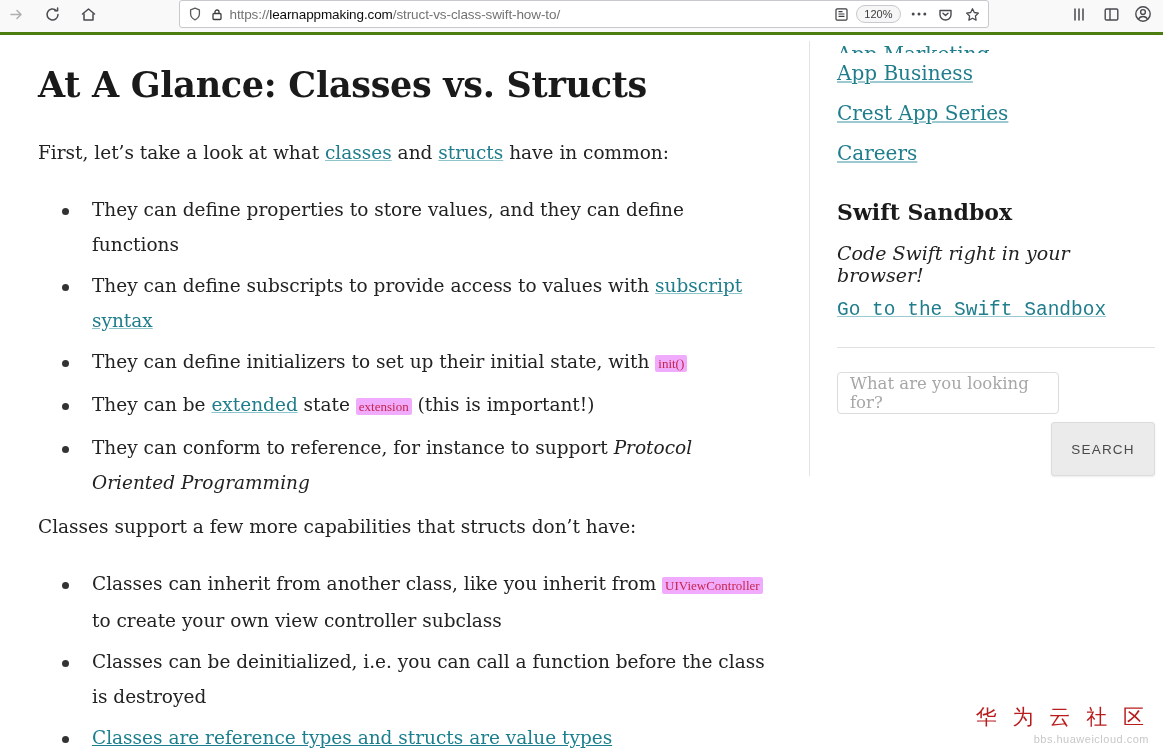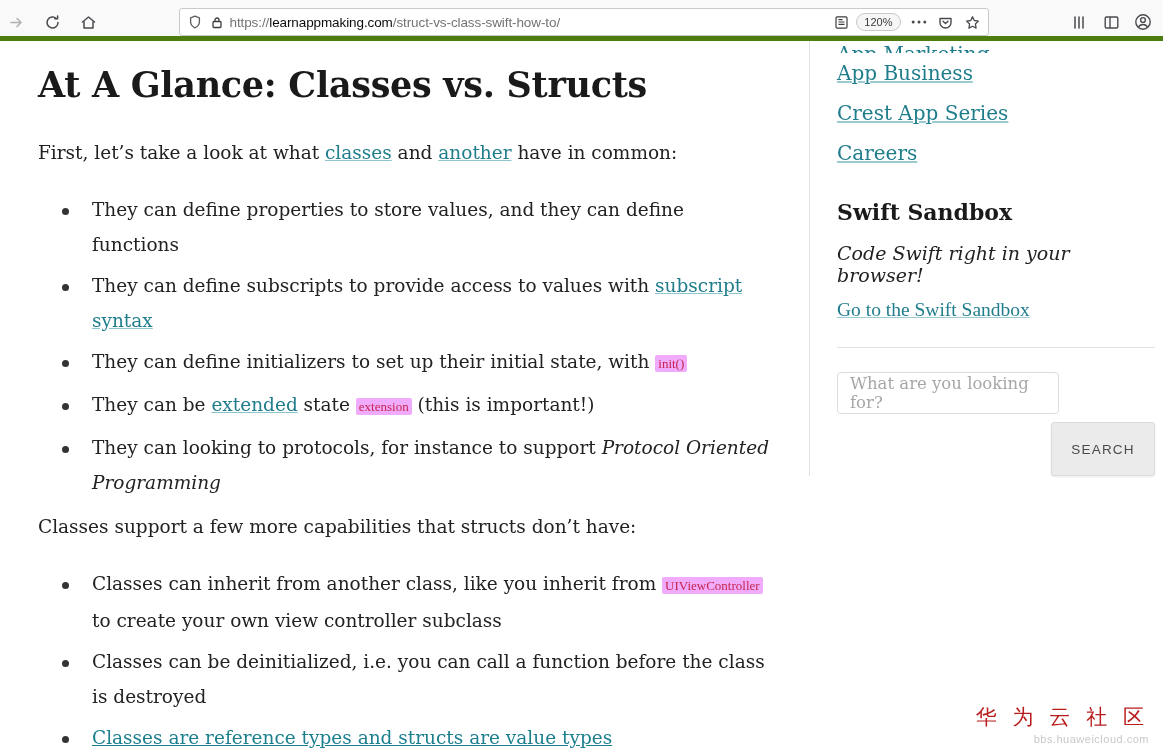--- a/index.html
+++ b/index.html
@@ -7,24 +7,24 @@
     margin: 0; padding: 0;
     width: 1163px; height: 753px;
     overflow: hidden;
     background: #ffffff;
     font-family: "Liberation Sans", sans-serif;
   }
 
   
   .chrome {
     position: absolute; top: 0; left: 0;
-    width: 1163px; height: 41px;
+    width: 1163px; height: 35px;
     background: #f9f9fa;
-    border-bottom: 5px solid #4d7c0f;
-    display: flex; align-items: flex-end;
+    border-bottom: 3px solid #4d7c0f;
+    display: flex; align-items: flex-start;
   }
   .nav-btns {
     display: flex; align-items: center;
     gap: 8px; padding-left: 2px;
   }
   .chrome-icon {
     width: 28px; height: 28px;
     display: flex; align-items: center; justify-content: center;
     color: #4a4a4f;
     border-radius: 3px;
@@ -187,21 +187,21 @@
   p.side-italic {
     font-family: "DejaVu Serif", serif;
     font-style: italic;
     font-size: 19px;
     color: #222;
     margin: 17px 0 0 0;
   }
   a.side-cta {
     display: inline-block;
     margin-top: 13px;
-    font-family: Liberation Serif, serif;
+    font-family: Liberation Mono, monospace;
     font-size: 19.5px;
     color: #1f7d8c;
     text-decoration: underline;
     text-decoration-color: #9dc9d0;
   }
   .side-divider {
     margin-top: 26px;
     border-top: 1px solid #e1e1e1;
     width: 318px;
   }
@@ -336,28 +336,28 @@
       </svg>
     </div>
   </div>
 </div>
 
 <div class="page">
 
   <div class="article">
     <h1 class="title">At A Glance: Classes vs. Structs</h1>
 
-    <p class="body"><span>First, let’s take a look at what </span><a class="link" href="#">classes</a><span> and </span><a class="link" href="#">another</a><span> have in common:</span></p>
+    <p class="body"><span>First, let’s take a look at what </span><a class="link" href="#">classes</a><span> and </span><a class="link" href="#">structs</a><span> have in common:</span></p>
 
     <ul class="bullets">
       <li><span>They can define properties to store values, and they can define functions</span></li>
       <li><span>They can define subscripts to provide access to values with </span><a class="link" href="#">subscript syntax</a></li>
       <li><span>They can define initializers to set up their initial state, with </span><code class="inline">init()</code></li>
       <li><span>They can be </span><a class="link" href="#">extended</a><span> state </span><code class="inline">extension</code><span> (this is important!)</span></li>
-      <li><span>They can looking to protocols, for instance to support </span><em>Protocol Oriented Programming</em></li>
+      <li><span>They can conform to reference, for instance to support </span><em>Protocol Oriented Programming</em></li>
     </ul>
   </div>
 
   <div class="article-lower">
     <p class="body">Classes support a few more capabilities that structs don’t have:</p>
 
     <ul class="bullets">
       <li><span>Classes can inherit from another class, like you inherit from </span><code class="inline">UIViewController</code><span> to create your own view controller subclass</span></li>
       <li><span>Classes can be deinitialized, i.e. you can call a function before the class is destroyed</span></li>
       <li><a class="plain-link" href="#">Classes are reference types and structs are value types</a></li>

